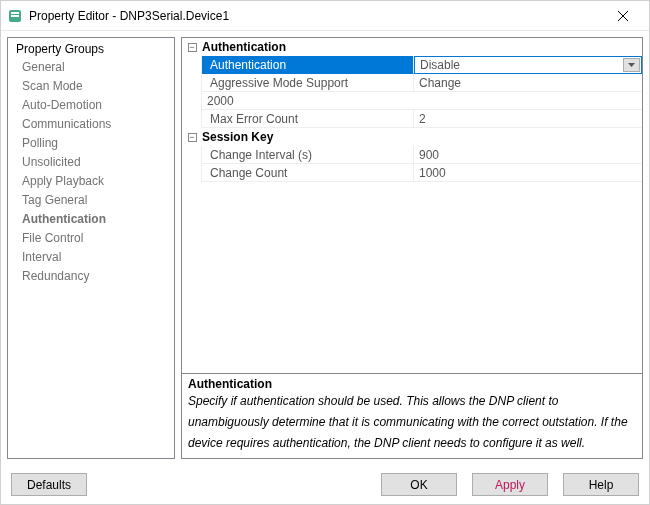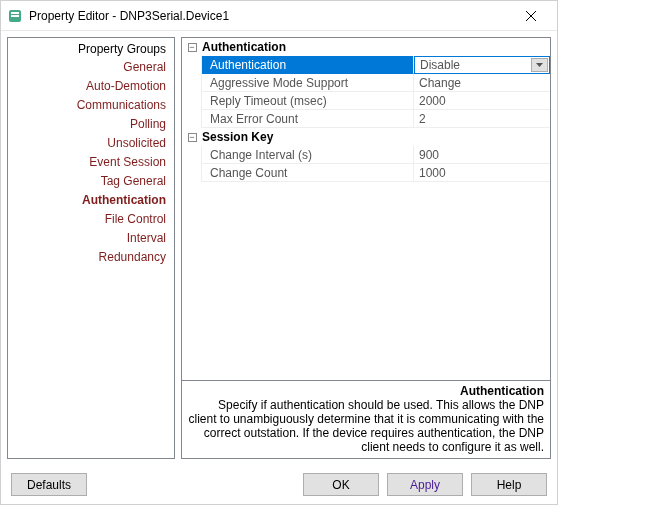--- a/index.html
+++ b/index.html
@@ -1,45 +1,45 @@
 <!DOCTYPE html>
 <html><head>
 <meta charset="utf-8">
 <style>
 * { box-sizing: border-box; font-family: "Segoe UI", Tahoma, sans-serif; }
 body { margin: 0; padding: 0; background: #fff; width: 650px; height: 505px; overflow: hidden; }
-.window { width: 558px; height: 505px; background: #fff; border: 1px solid #d0d0d0; display: flex; flex-direction: column; }
+.window { width: 650px; height: 505px; background: #fff; border: 1px solid #d0d0d0; display: flex; flex-direction: column; }
 .titlebar { height: 30px; display: flex; align-items: center; padding: 0 6px; border-bottom: 1px solid #e8e8e8; }
 .titlebar-icon { width: 16px; height: 16px; margin-right: 6px; display: flex; align-items: center; justify-content: center; }
 .titlebar-title { font-size: 12px; color: #000; flex: 1; }
 .titlebar-close { width: 40px; height: 28px; display: flex; align-items: center; justify-content: center; font-size: 14px; color: #000; cursor: pointer; }
-.content { flex: 1; display: flex; padding: 6px; gap: 6px; min-height: 0; text-align: right; }
+.content { flex: 1; display: flex; padding: 6px; gap: 6px; min-height: 0; }
 .sidebar { width: 168px; border: 1px solid #828790; padding: 2px 0; overflow-y: auto; background: #fff; }
 .sidebar-header { font-size: 12px; color: #000; padding: 2px 8px; }
-.sidebar-item { font-size: 12px; color: #7f1d1d; padding: 1px 8px 1px 14px; cursor: pointer; line-height: 17px; }
+.sidebar-item { font-size: 12px; color: #737373; padding: 1px 8px 1px 14px; cursor: pointer; line-height: 17px; }
 .sidebar-item.active { font-weight: bold; }
 .main { flex: 1; display: flex; flex-direction: column; min-height: 0; }
 .grid { flex: 1; border: 1px solid #828790; background: #fff; overflow-y: auto; font-size: 12px; color: #555; }
 .group-row { display: flex; align-items: center; height: 18px; }
 .toggle { width: 20px; display: flex; justify-content: center; align-items: center; }
 .toggle-box { width: 9px; height: 9px; border: 1px solid #888; display: flex; align-items: center; justify-content: center; font-size: 9px; line-height: 7px; color: #555; background: #fff; }
 .group-label { font-weight: bold; color: #000; }
 .prop-row { display: flex; height: 18px; align-items: stretch; }
 .prop-row .spacer { width: 20px; border-right: 1px solid #eee; }
 .prop-name { width: 212px; padding-left: 8px; border-right: 1px solid #eee; border-bottom: 1px solid #eee; display: flex; align-items: center; }
 .prop-value { flex: 1; padding-left: 5px; border-bottom: 1px solid #eee; display: flex; align-items: center; position: relative; }
 .prop-row.selected .prop-name { background: #0078d7; color: #fff; border-bottom-color: #0078d7; }
 .prop-row.selected .prop-value { background: #fff; border: 1px solid #0078d7; }
 .dropdown-btn { position: absolute; right: 1px; top: 1px; bottom: 1px; width: 17px; border: 1px solid #adadad; background: #e1e1e1; display: flex; align-items: center; justify-content: center; }
 .desc { border: 1px solid #828790; border-top: none; padding: 3px 6px 4px 6px; font-size: 12px; color: #000; background: #fff; min-height: 72px; }
 .desc-title { font-weight: bold; margin-bottom: 0px; }
-.desc-text { line-height: 14px; }
-.buttons { display: flex; justify-content: flex-start; gap: 8px; padding: 8px 10px; }
+.desc-text { line-height: 21px; font-style: italic; }
+.buttons { display: flex; justify-content: flex-start; gap: 15px; padding: 8px 10px; }
 .btn { width: 76px; height: 23px; font-size: 12px; border: 1px solid #adadad; background: #e1e1e1; display: flex; align-items: center; justify-content: center; cursor: pointer; }
-.btn.disabled { color: #4c1d95; }
+.btn.disabled { color: #be185d; }
 .btn.defaults { margin-right: auto; }
 </style>
 </head>
 <body>
 
 <div class="window">
   <div class="titlebar">
     <span class="titlebar-icon">
       <svg width="14" height="14" viewBox="0 0 14 14">
           <rect x="1" y="1" width="12" height="12" fill="#4a8" rx="2"></rect>
@@ -54,25 +54,26 @@
           <line x1="10" y1="0" x2="0" y2="10" stroke="#000" stroke-width="1"></line>
         </svg>
     </span>
   </div>
 
   <div class="content">
     <div class="sidebar">
       <div class="sidebar-header">Property Groups</div>
       <div id="sidebar-items">
           <div class="sidebar-item">General</div>
+          <div class="sidebar-item">Scan Mode</div>
           <div class="sidebar-item">Auto-Demotion</div>
           <div class="sidebar-item">Communications</div>
           <div class="sidebar-item">Polling</div>
           <div class="sidebar-item">Unsolicited</div>
-          <div class="sidebar-item">Event Session</div>
+          <div class="sidebar-item">Apply Playback</div>
           <div class="sidebar-item">Tag General</div>
           <div class="sidebar-item active">Authentication</div>
           <div class="sidebar-item">File Control</div>
           <div class="sidebar-item">Interval</div>
           <div class="sidebar-item">Redundancy</div>
         </div>
     </div>
 
     <div class="main">
       <div class="grid" id="grid">
@@ -91,21 +92,20 @@
                 </svg>
               </div></div>
           </div>
           <div class="prop-row">
             <div class="spacer"></div>
             <div class="prop-name">Aggressive Mode Support</div>
             <div class="prop-value">Change</div>
           </div>
           <div class="prop-row">
             <div class="spacer"></div>
-            <div class="prop-name">Reply Timeout (msec)</div>
             <div class="prop-value">2000</div>
           </div>
           <div class="prop-row">
             <div class="spacer"></div>
             <div class="prop-name">Max Error Count</div>
             <div class="prop-value">2</div>
           </div>
           <div class="group-row">
             <span class="toggle">
               <span class="toggle-box">−</span>

